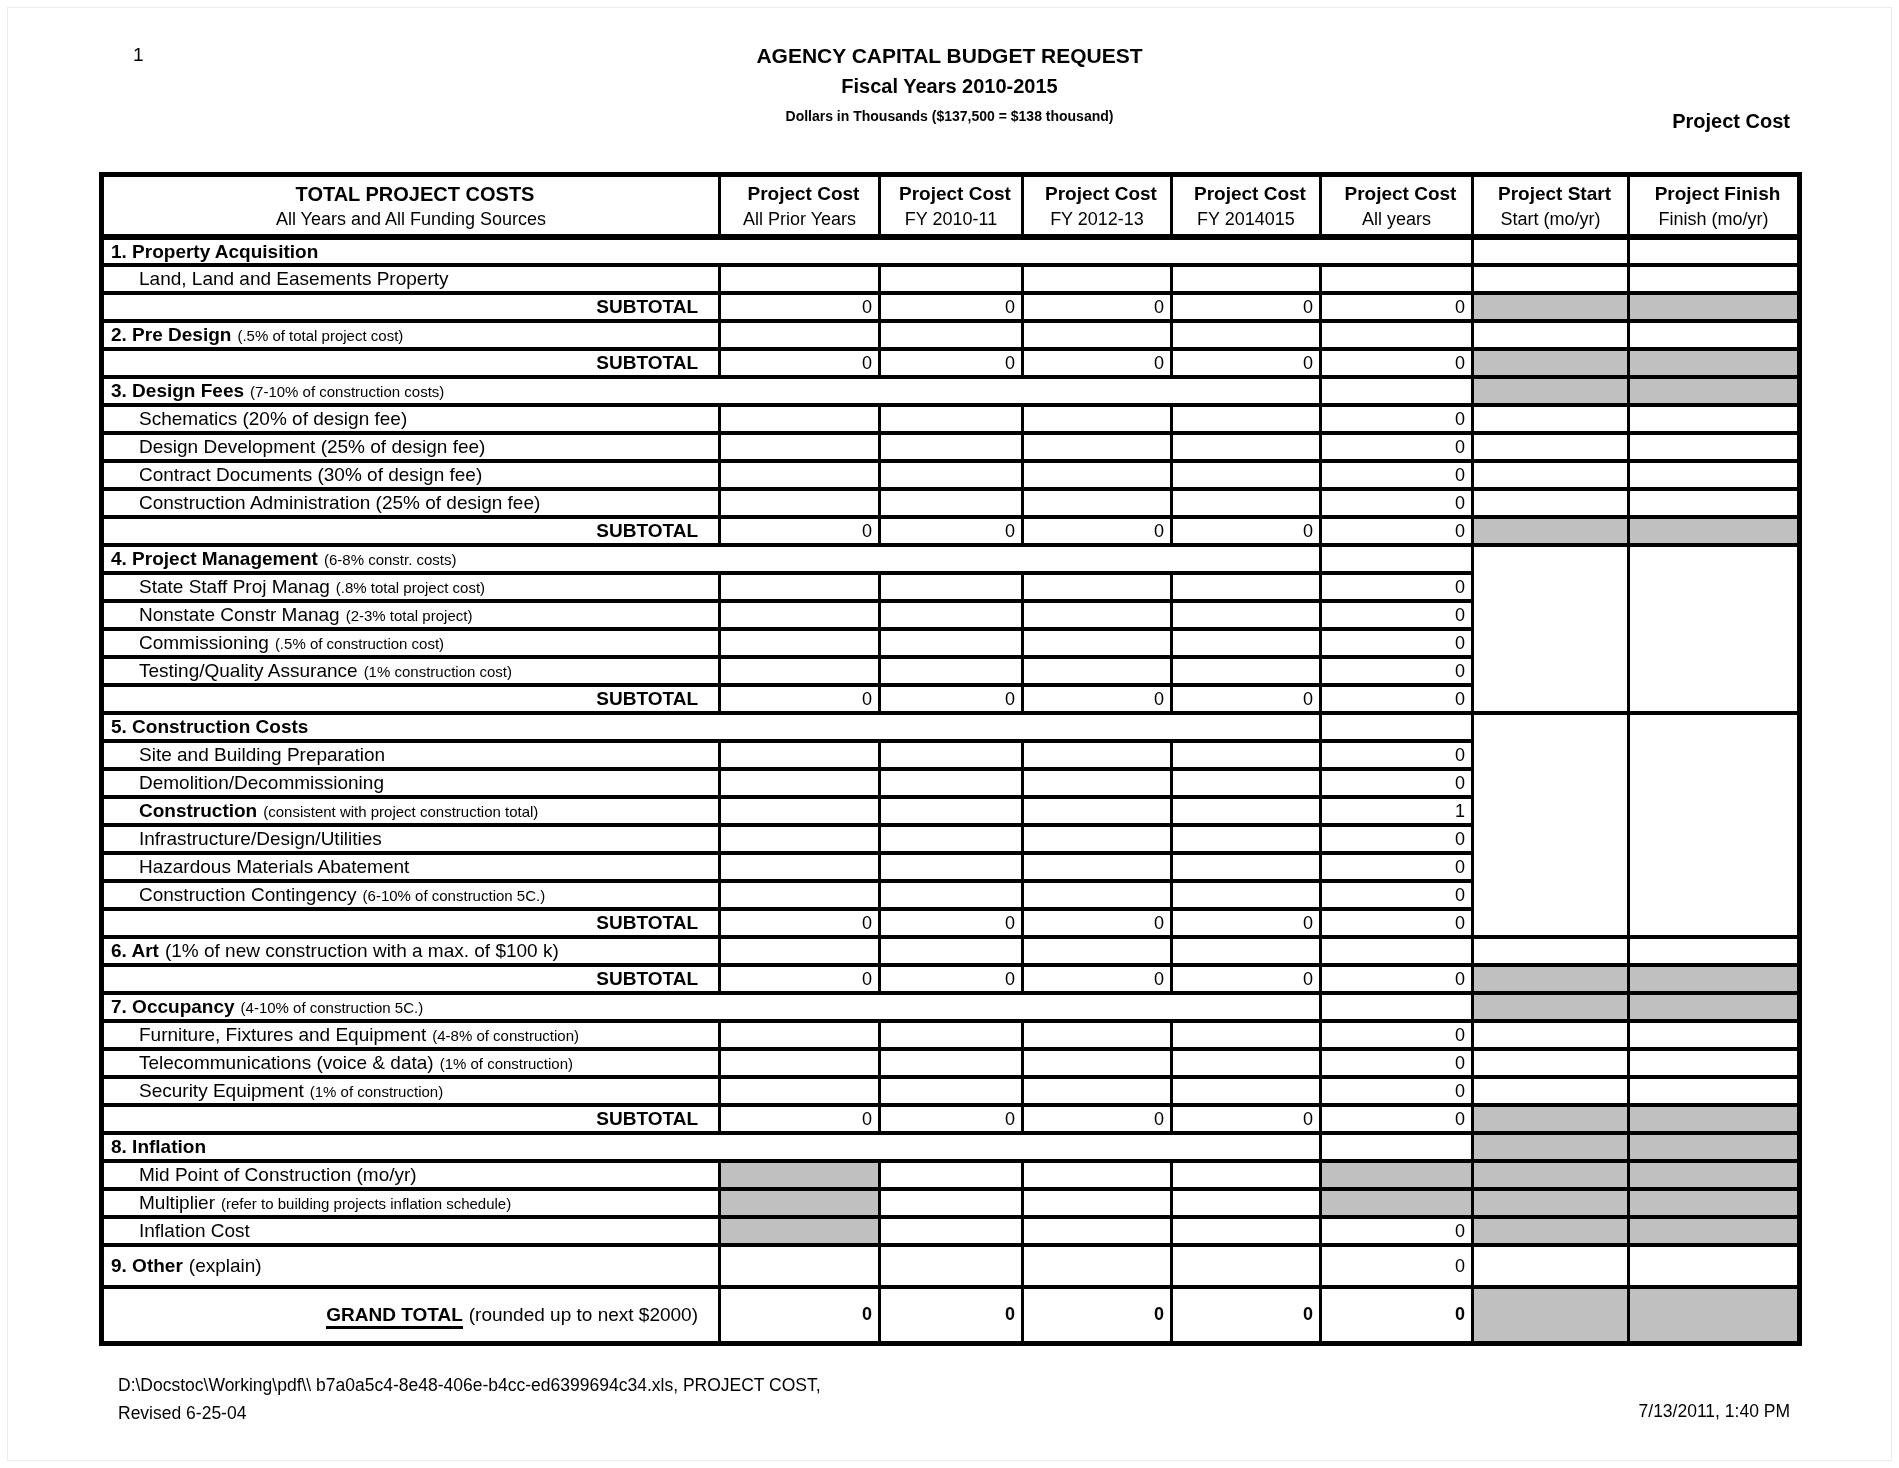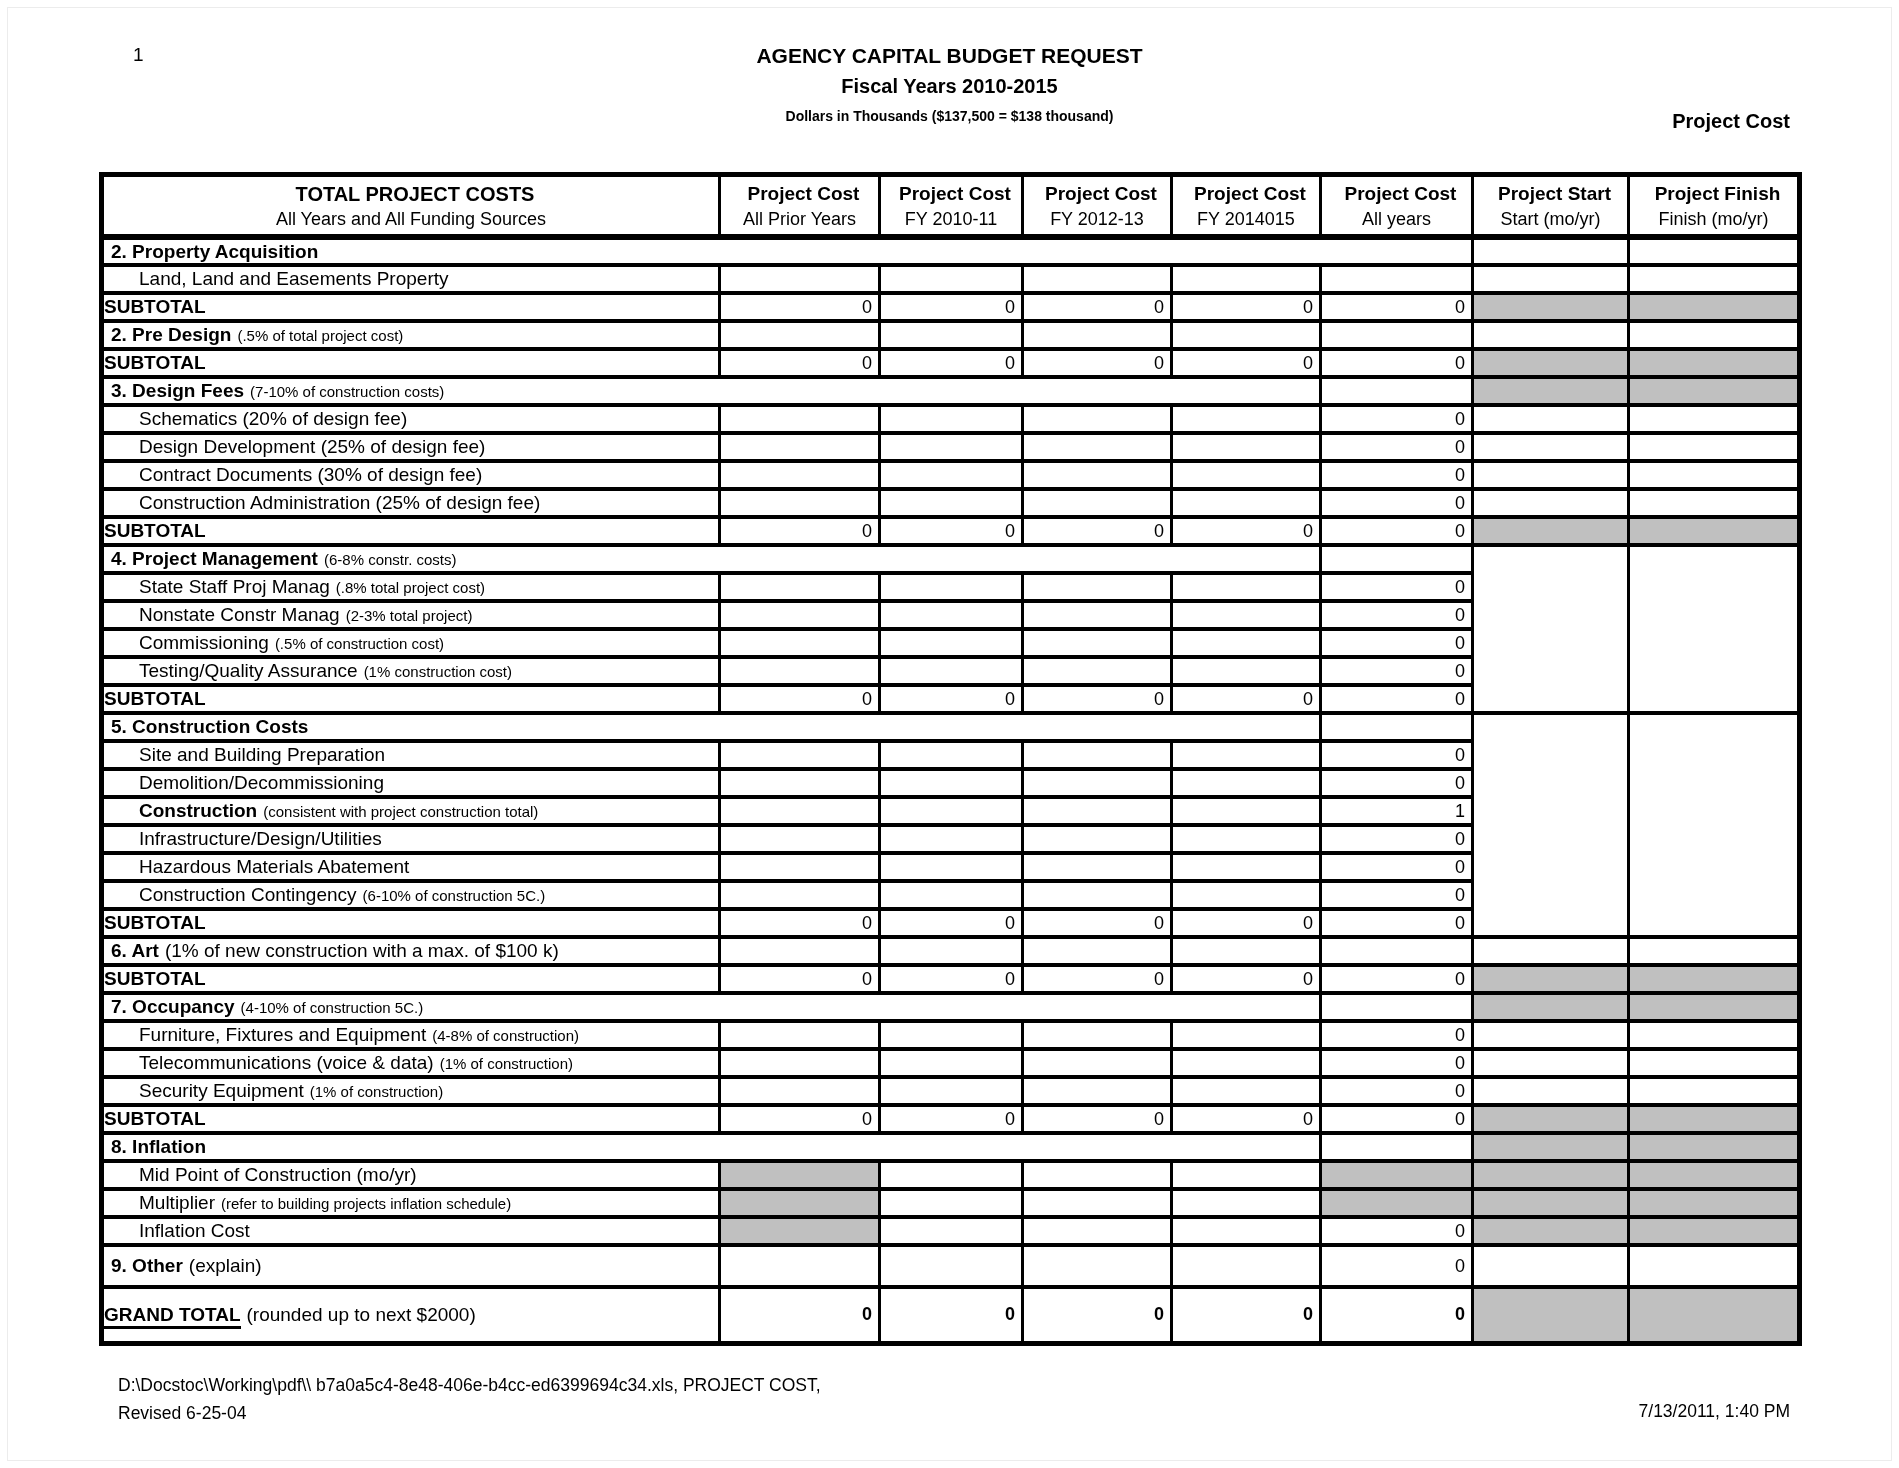--- a/index.html
+++ b/index.html
@@ -50,21 +50,21 @@
     overflow: hidden;
   }
   .budget thead th { height: 57px; text-align: center; border-bottom-width: 6px; }
   .budget thead .l1 { font-weight: bold; font-size: 19px; line-height: 26px; padding-left: 8px; }
   .budget thead th:first-child .l1 { font-size: 20px; }
   .budget thead .l2 { font-weight: normal; font-size: 18px; line-height: 24px; text-align: center; }
 
   .budget tbody tr { height: 28px; }
   td.lbl { padding-left: 7px; text-align: left; white-space: nowrap; }
   td.lbl.ind { padding-left: 35px; }
-  td.lbl.ra { padding-right: 0; padding-left: 0; }
+  td.lbl.ra { text-align: right; padding-right: 20px; padding-left: 0; }
   td.val { text-align: right; padding-right: 6px; font-size: 18px; }
   td.sf {}
   .shaded { background: var(--shaded, #c0c0c0); }
   .b { font-weight: bold; }
   .u { border-bottom: 3px solid #000; padding-bottom: 1px; }
   .nt { margin-left: 6px; font-weight: normal; margin-top: 22px; }
   .nt.sm { font-size: 15px; }
 
   
   .footer-path { position: absolute; left: 118px; top: 1375px; font-size: 17.5px; }
@@ -128,21 +128,21 @@
         <div class="l2">Start (mo/yr)</div>
       </th>
       <th>
         <div class="l1">Project Finish</div>
         <div class="l2">Finish (mo/yr)</div>
       </th>
     </tr>
   </thead>
   <tbody id="budget-tbody">
       <tr>
-        <td colspan="6" class="lbl"><span class="b">2. Property Acquisition</span></td>
+        <td colspan="6" class="lbl"><span class="b">1. Property Acquisition</span></td>
         <td class="sf"></td>
         <td class="sf"></td>
       </tr>
       <tr>
         <td class="lbl ind"><span class="">Land, Land and Easements Property</span></td>
         <td class="val"></td>
         <td class="val"></td>
         <td class="val"></td>
         <td class="val"></td>
         <td class="val"></td>

